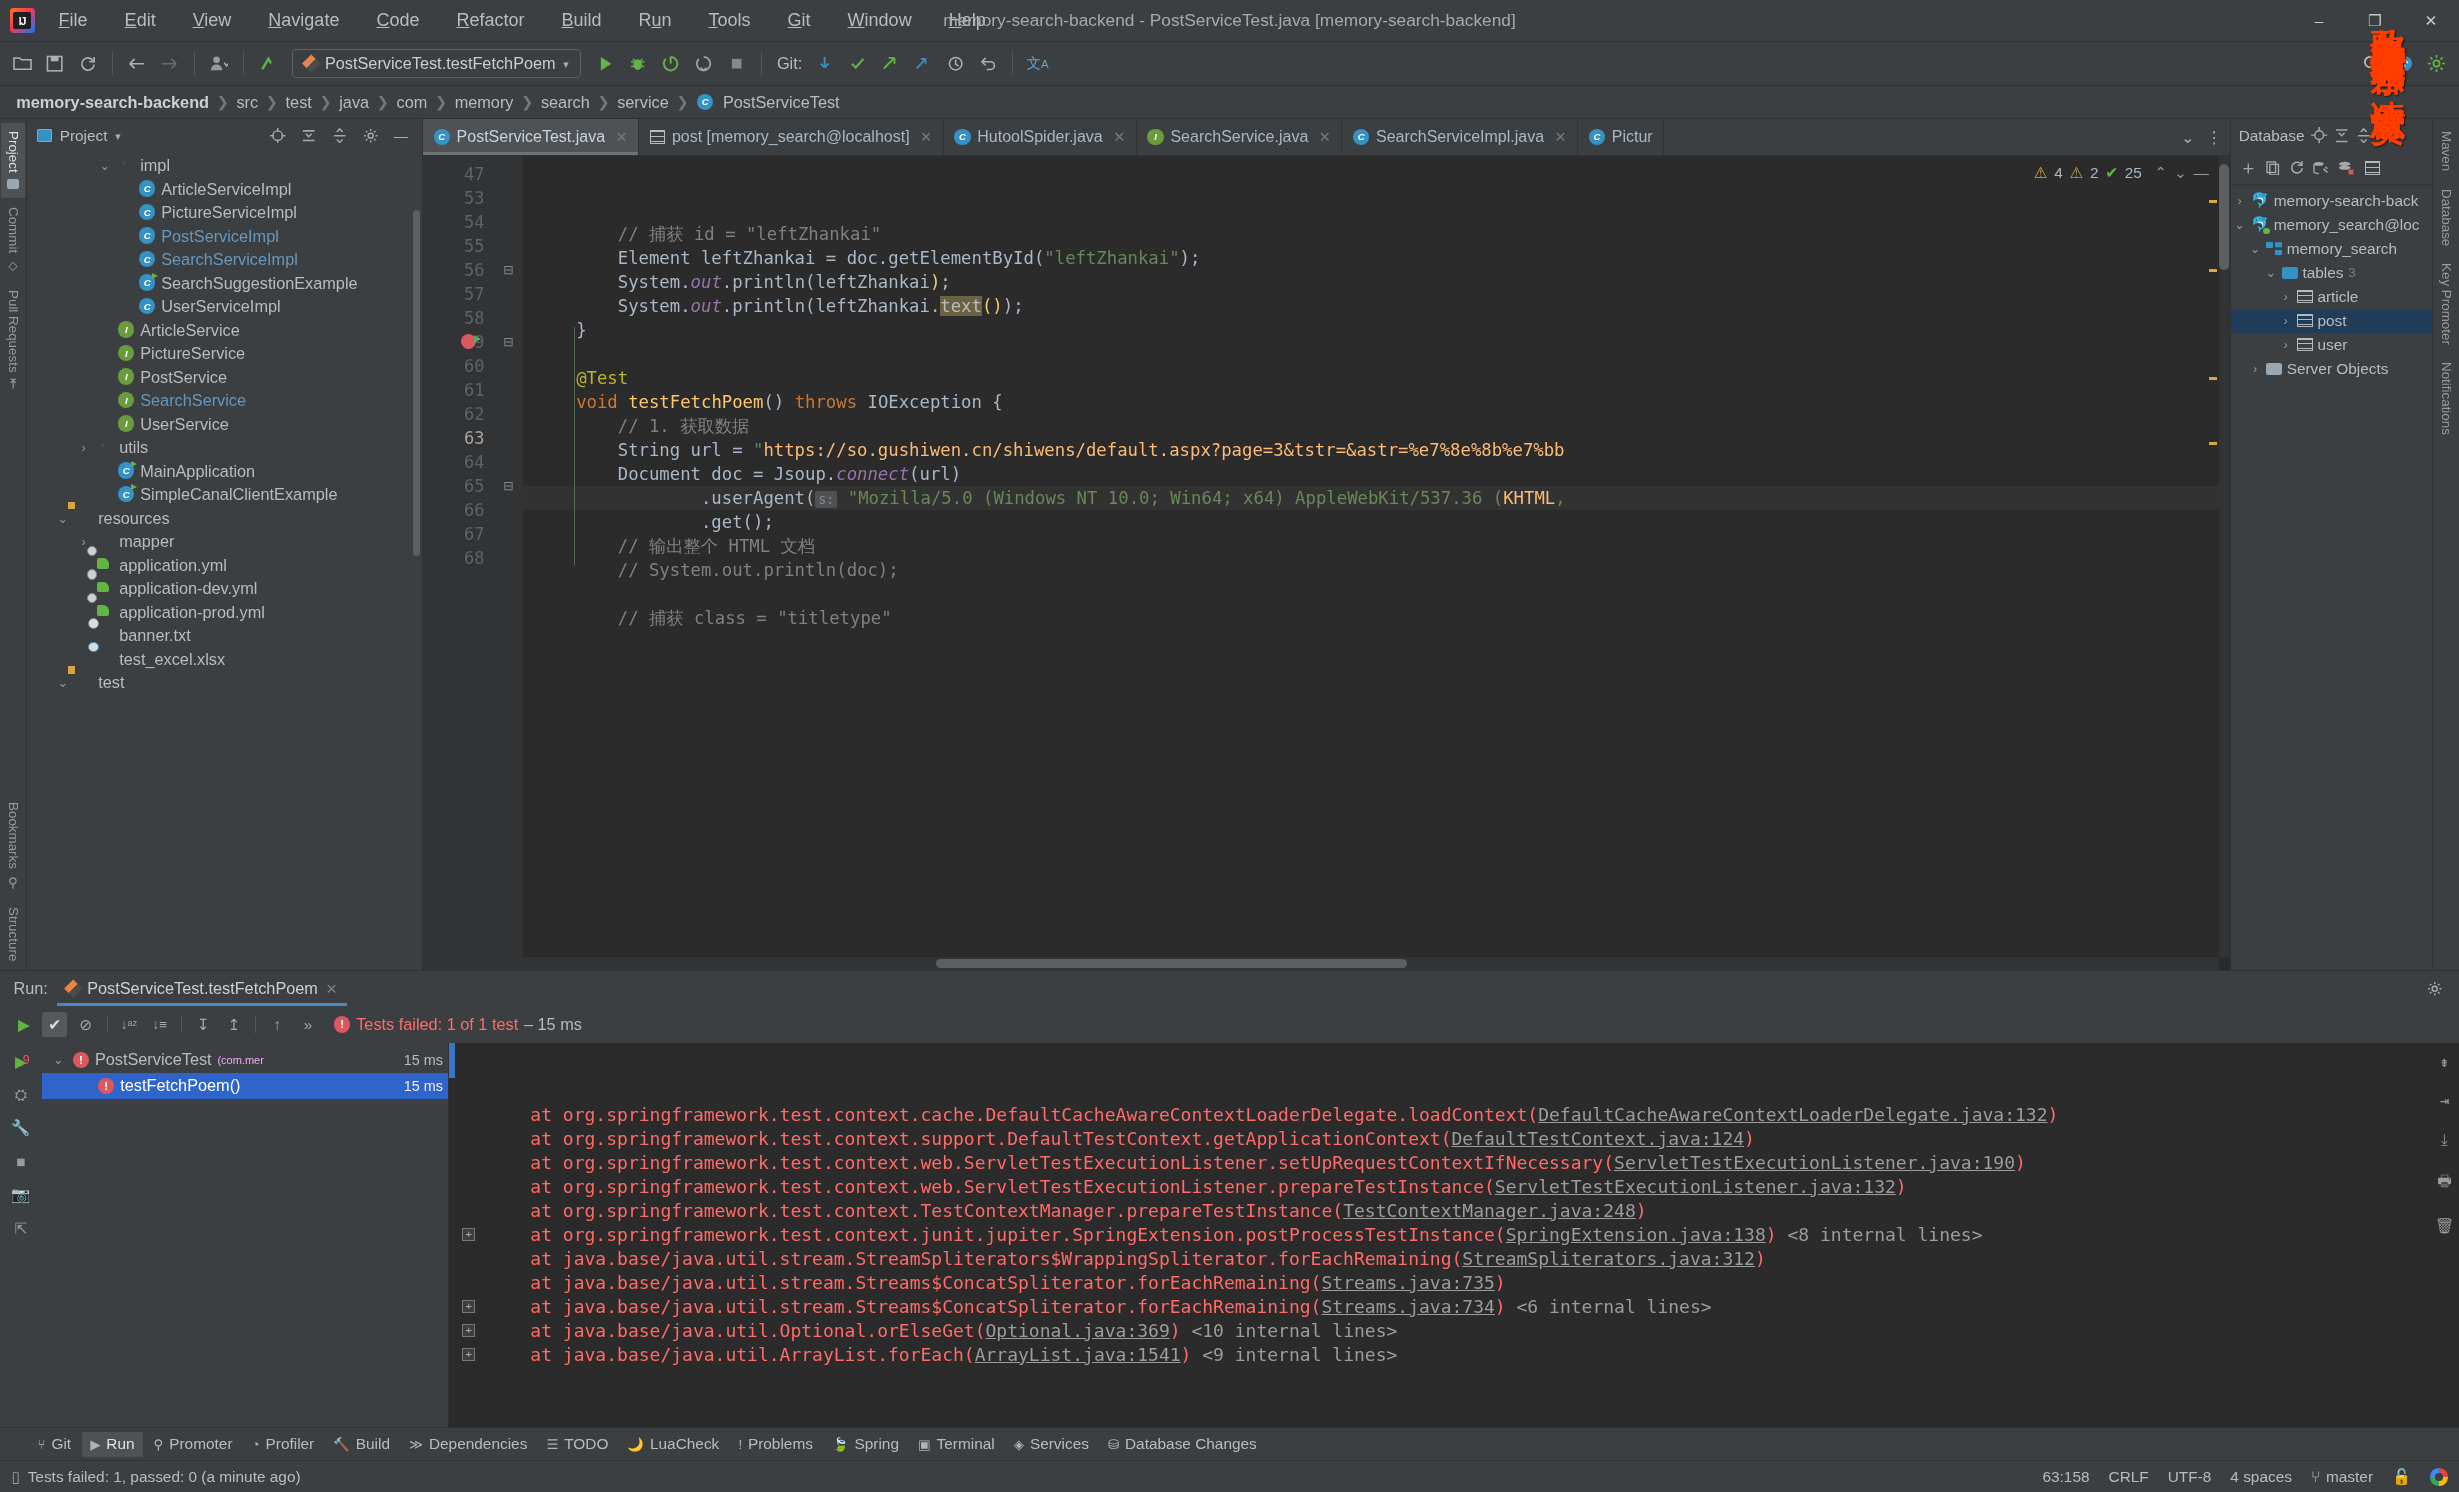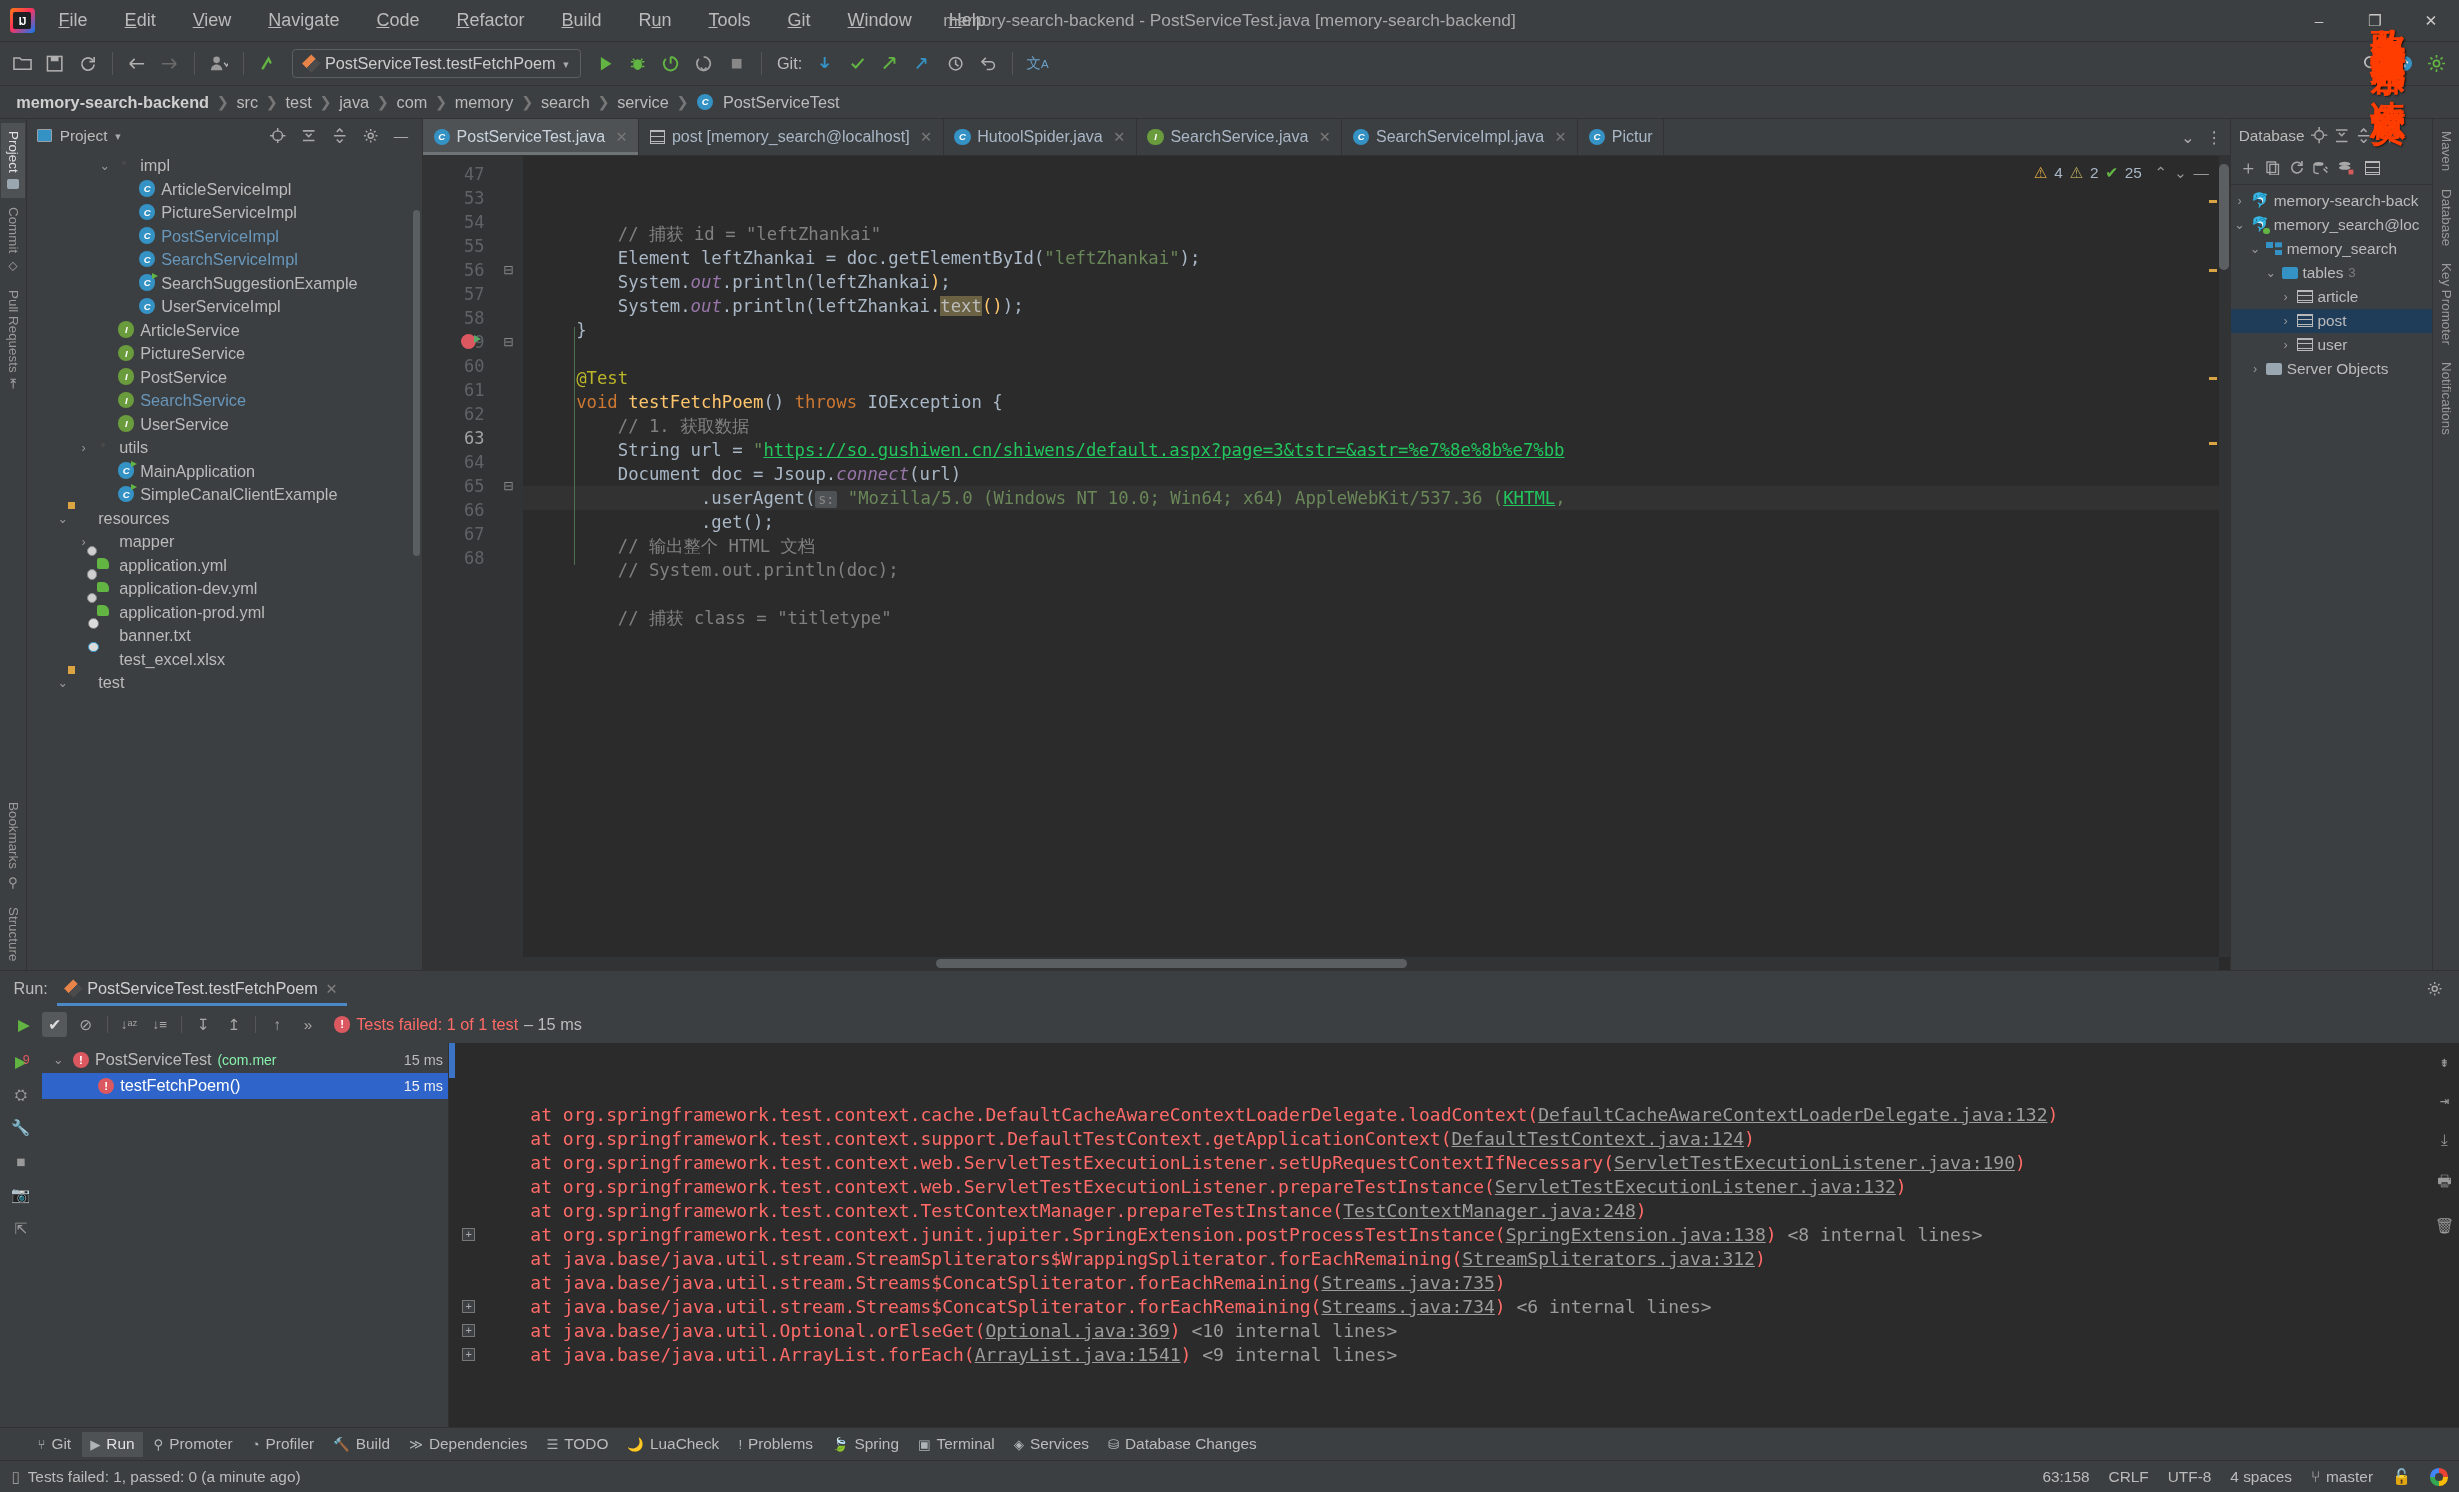--- a/index.html
+++ b/index.html
@@ -258,21 +258,21 @@
     position:absolute; left: 51px; top: 5.8px; width:1px; height: 100%;
     background:#4f6f52;
   }
   .kw { color:#cc7832; }
   .str { color:#6a8759; }
   .cmt { color:#808080; }
   .fld { color:#9876aa; font-style: italic; }
   .mth { color:#ffc66d; }
   .ann { color:#bbb529; }
   .txt { color:#a9b7c6; }
-  .link { color:#22c55e; text-decoration: underline; }
+  .link { color:#fdba74; }
   .hint {
     background:#4e5254; color:#888; font-size:13.4px; padding: 1px 2.9px;
     border-radius:1.9px;
   }
   .hl { background:#6b6244; }
   .brk {
     position:absolute; width:15.4px;height:15.4px;border-radius:50%;
     background:#db5860;
   }
   .brk::after {
@@ -388,21 +388,21 @@
     width: 407px; flex:0 0 407px; background:#3c3f41; border-right:1px solid #323232;
     font-size:16.3px; padding-top:3.8px;
   }
   .tt-row {
     display:flex; align-items:center; height:26px; gap:5.8px; padding-left:5.8px;
     white-space:nowrap;
   }
   .tt-row.sel { background:#2f65ca; color:#fff; }
   .tt-time { margin-left:auto; padding-right:5px; font-size:14.4px; color:#bbb; }
   .tt-row.sel .tt-time { color:#eee; }
-  .tt-sub { color:#86efac; font-size:14px; }
+  .tt-sub { color:#f0abfc; font-size:11px; }
   .err-ic {
     width:16.3px;height:16.3px;border-radius:50%;background:#db5860;
     color:#fff;font-size:11.5px;font-weight:bold;
     display:flex;align-items:center;justify-content:center;flex:0 0 16.3px;
   }
   .console {
     flex:1 1 auto; background:#2b2b2b; min-width:0; position:relative;
     font-family:"DejaVu Sans Mono", monospace; font-size:18px;
     overflow:hidden; padding-top: 11.5px;
   }

